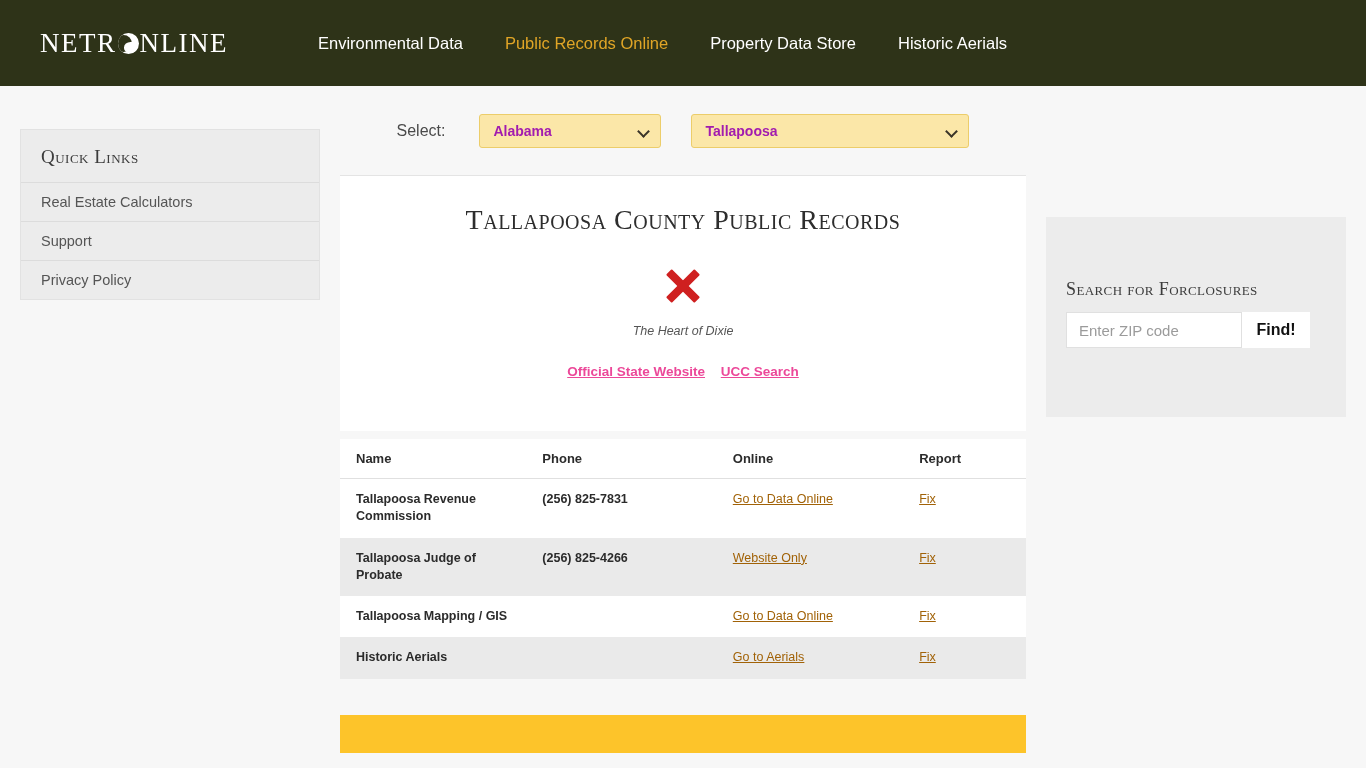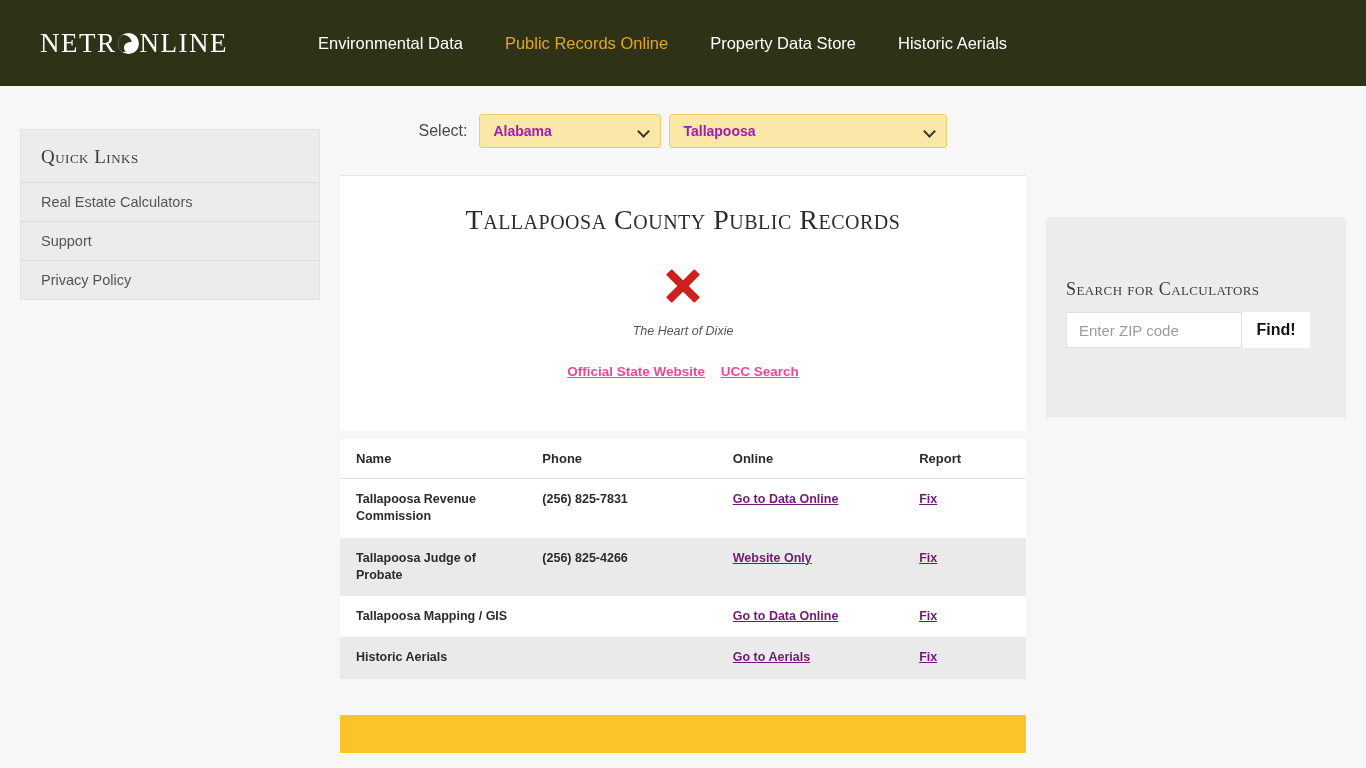--- a/index.html
+++ b/index.html
@@ -109,21 +109,21 @@
     position: absolute;
     left: 340px; top: 0;
     width: 686px;
   }
   .select-bar {
     display: flex;
     align-items: center;
     justify-content: center;
     height: 90px;
     border-bottom: 1px solid #e4e4e4;
-    gap: 8px;
+    gap: 30px;
   }
   .select-label {
     font-size: 16px;
     color: #4a4a4a;
     margin-right: 4px;
   }
   .sel {
     appearance: none;
     -webkit-appearance: none;
     background: #fbe7a8;
@@ -221,23 +221,23 @@
   .rec-table td {
     padding: 12px 10px 12px 16px;
     vertical-align: top;
     color: #2b2b2b;
     font-weight: bold;
     line-height: 1.38;
   }
   .rec-table tbody tr:nth-child(even) td { background: #eaeaea; }
   .rec-table tbody tr:nth-child(odd) td { background: #ffffff; }
   .rec-table a {
-    color: #701a75;
+    color: #a16207;
     text-decoration: underline;
-    font-weight: bold;
+    font-weight: normal;
     cursor: pointer;
   }
   .col-name { width: 182px; }
   .col-phone { width: 186px; }
   .col-online { width: 182px; }
   .col-report { width: 120px; }
 
   .gold-bar {
     height: 38px;
     background: #fdc42a;
@@ -376,20 +376,20 @@
           <td><a>Go to Aerials</a></td>
           <td><a>Fix</a></td>
         </tr>
       </tbody>
     </table>
 
     <div class="gold-bar"></div>
   </div>
 
   <div class="foreclosure">
-    <div class="fc-title">Search for Calculators</div>
+    <div class="fc-title">Search for Forclosures</div>
     <div class="fc-row">
       <input class="fc-input" type="text" placeholder="Enter ZIP code" style="">
       <button class="fc-btn">Find!</button>
     </div>
   </div>
 
 </div>
 
 </body></html>

